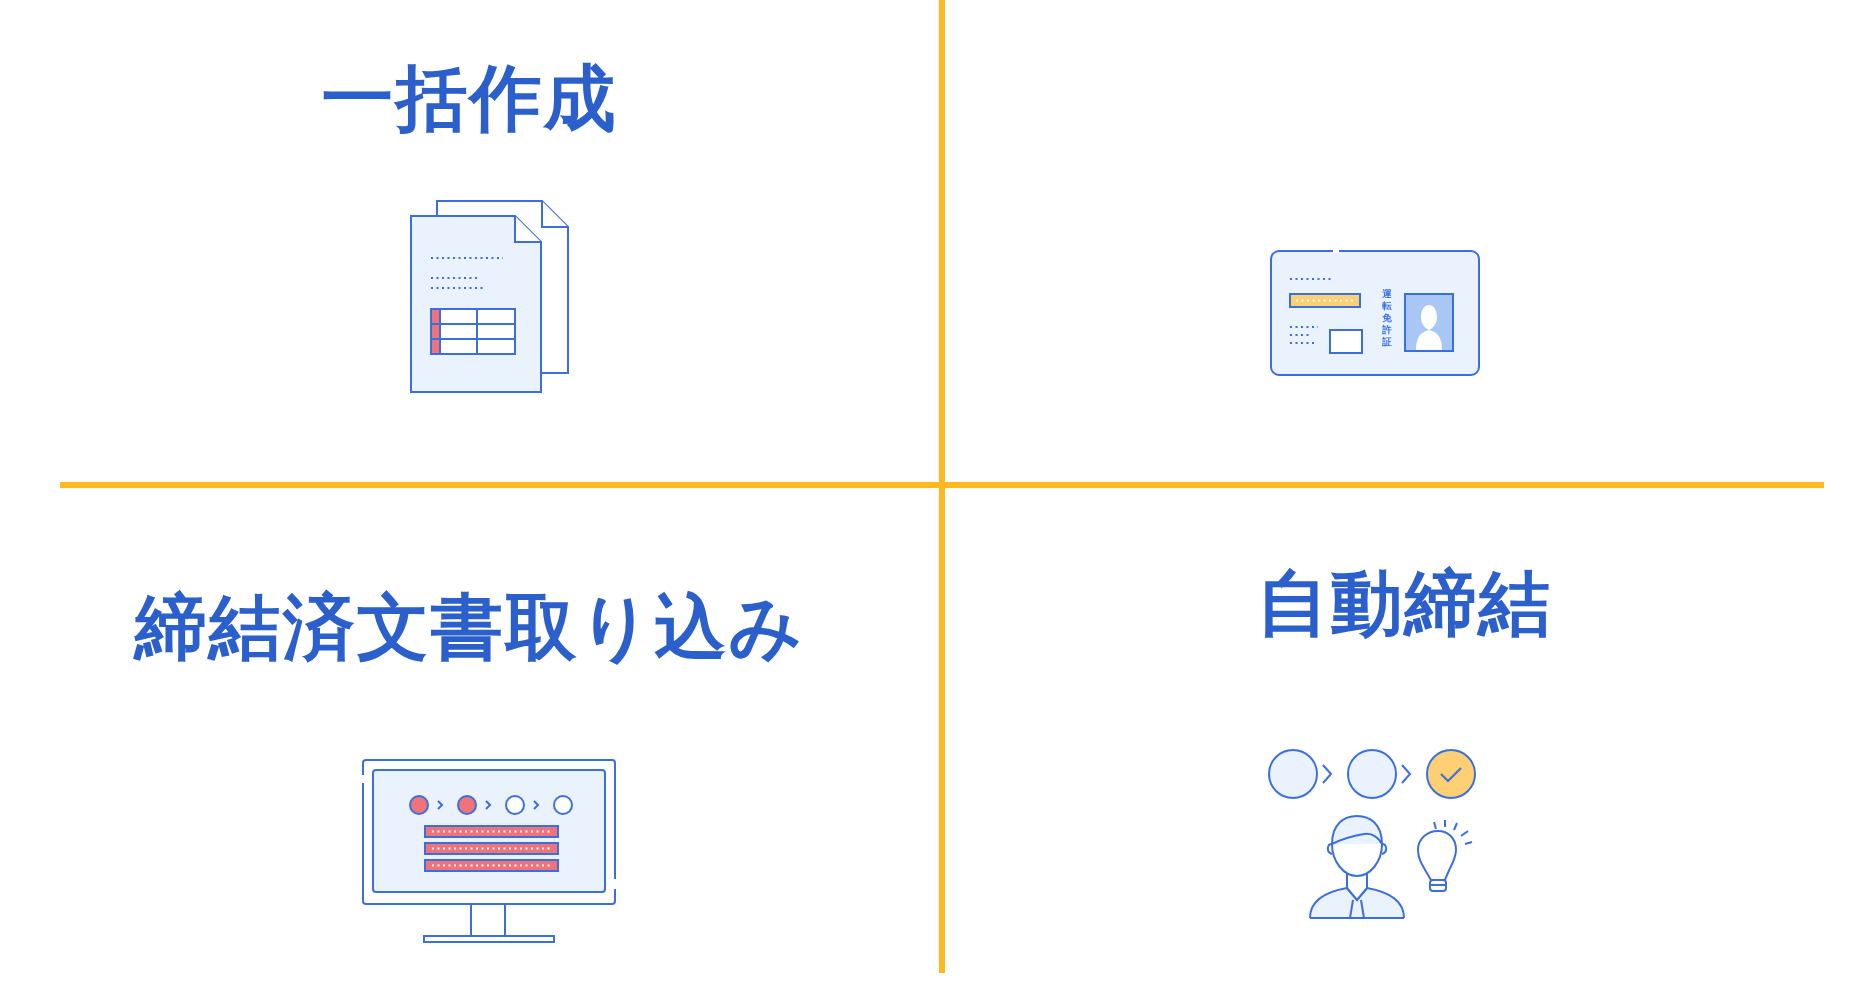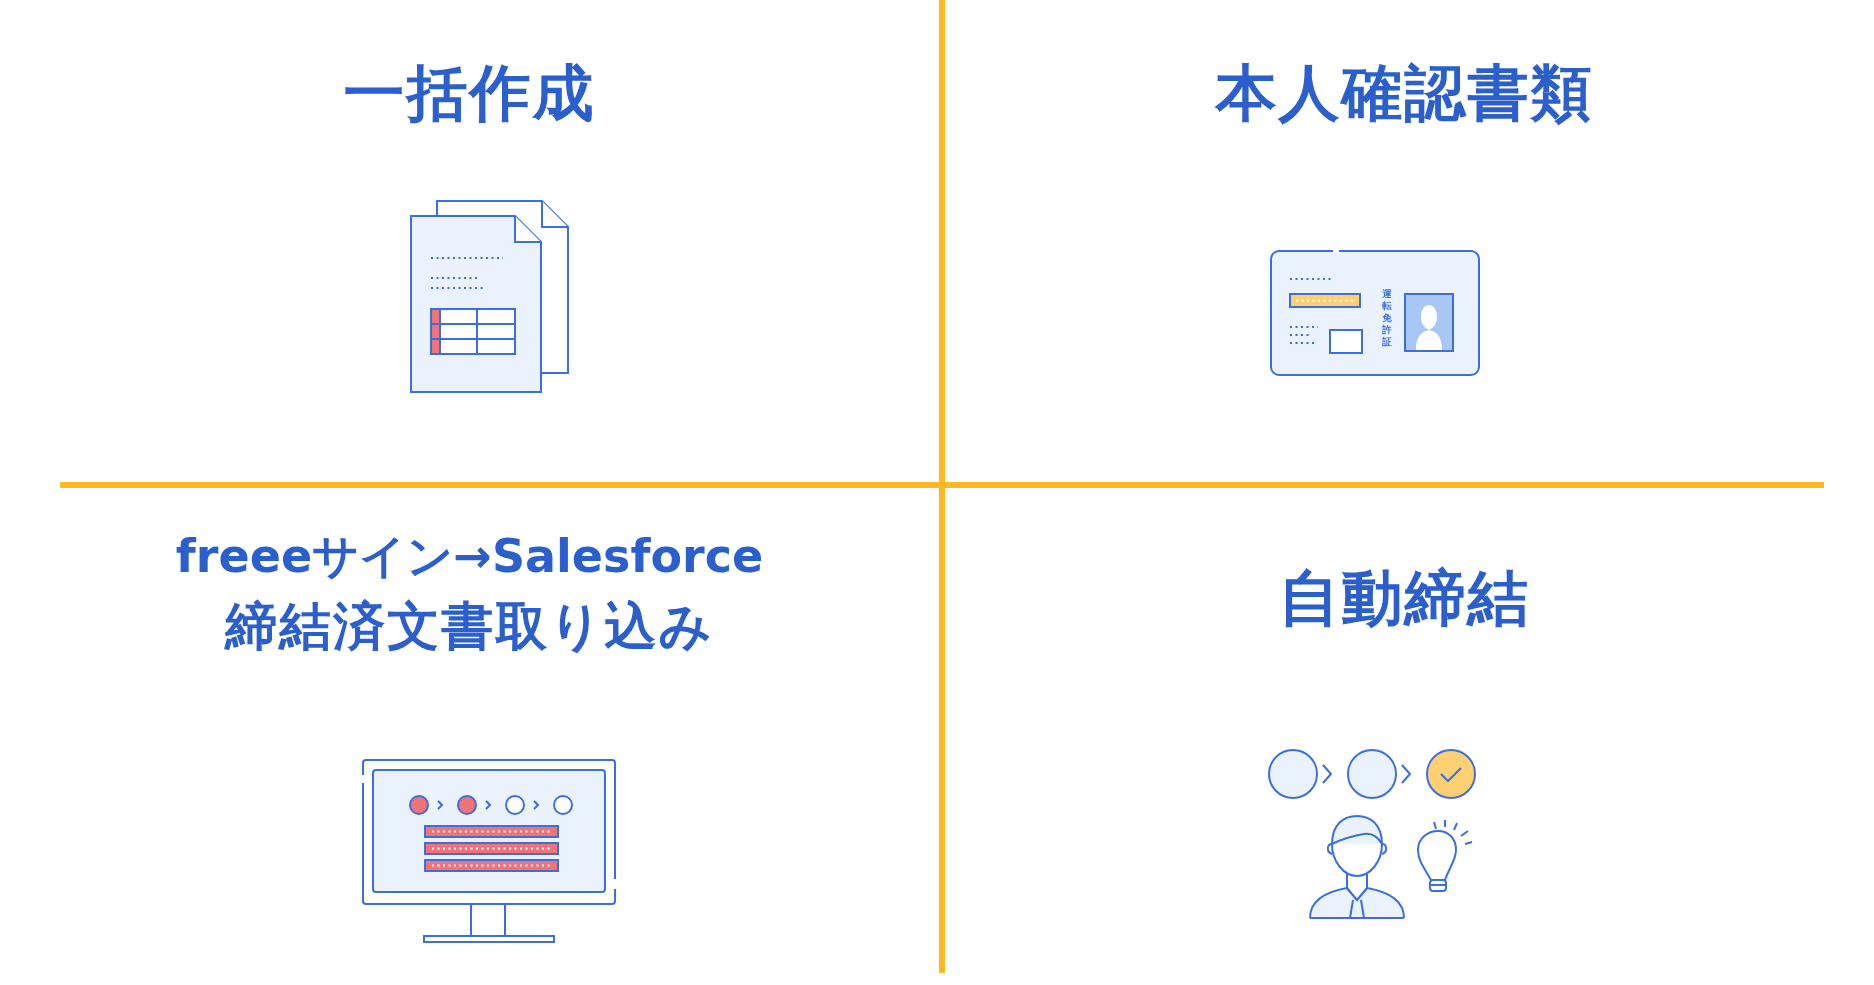--- a/index.html
+++ b/index.html
@@ -3,21 +3,21 @@
 <meta charset="utf-8">
 <style>
   html, body { margin: 0; padding: 0; background: #ffffff; }
   body { width: 1874px; height: 985px; position: relative; overflow: hidden;
          font-family: "DejaVu Sans", sans-serif; }
   .divider-v { position: absolute; left: 939px; top: 0; width: 6px; height: 973px; background: #ffb81e; }
   .divider-h { position: absolute; left: 60px; top: 482px; width: 1764px; height: 6px; background: #ffb81e; }
   .quad { position: absolute; }
   .title { position: absolute; left: 0; right: 0; text-align: center; color: #2b5fcc;
            font-weight: bold; white-space: nowrap; }
-  .t-big { font-size: 61px; letter-spacing: 2px; line-height: 1; }
+  .t-big { font-size: 72px; letter-spacing: 2px; line-height: 1; }
   .t-sub { font-size: 46px; line-height: 1; letter-spacing: 0px; }
   .icon { position: absolute; }
 </style>
 </head>
 <body>
 
 <div class="divider-v"></div>
 <div class="divider-h"></div>
 
 <div class="quad" style="left:0;top:0;width:939px;height:482px;">
@@ -38,21 +38,20 @@
       <rect x="26" y="114" width="84" height="45" fill="#ffffff" stroke="#3b6fe0" stroke-width="2"></rect>
       <rect x="26" y="114" width="9" height="45" fill="#ef7379" stroke="#3b6fe0" stroke-width="2"></rect>
       <line x1="26" y1="129" x2="110" y2="129" stroke="#3b6fe0" stroke-width="2"></line>
       <line x1="26" y1="144" x2="110" y2="144" stroke="#3b6fe0" stroke-width="2"></line>
       <line x1="72" y1="114" x2="72" y2="159" stroke="#3b6fe0" stroke-width="2"></line>
     </svg>
   </div>
 </div>
 
 <div class="quad" style="left:945px;top:0;width:929px;height:482px;">
-  <div class="title t-big" style="top:62px;left:-10px;">本人確認書類</div>
   <div class="icon" style="left:323px;top:248px;width:214px;height:130px;">
     <svg width="214" height="130" viewBox="0 0 214 130">
       <rect x="3" y="3" width="208" height="124" rx="8" fill="#eaf2fd" stroke="#3b6fe0" stroke-width="2"></rect>
       <line x1="65" y1="3" x2="71" y2="3" stroke="#ffffff" stroke-width="3"></line>
       <line x1="22" y1="31" x2="66" y2="31" stroke="#3b6fe0" stroke-width="2" stroke-dasharray="2 3.5"></line>
       <rect x="22" y="46" width="70" height="13" fill="#ffcf73" stroke="#3b6fe0" stroke-width="2"></rect>
       <line x1="28" y1="52.5" x2="86" y2="52.5" stroke="#ffffff" stroke-width="2" stroke-dasharray="2 3.5"></line>
       <line x1="22" y1="79" x2="50" y2="79" stroke="#3b6fe0" stroke-width="2" stroke-dasharray="2 3.5"></line>
       <line x1="22" y1="87" x2="42" y2="87" stroke="#3b6fe0" stroke-width="2" stroke-dasharray="2 3.5"></line>
       <line x1="22" y1="95" x2="46" y2="95" stroke="#3b6fe0" stroke-width="2" stroke-dasharray="2 3.5"></line>
@@ -64,22 +63,21 @@
       <div>運</div>
       <div>転</div>
       <div>免</div>
       <div>許</div>
       <div>証</div>
     </div>
   </div>
 </div>
 
 <div class="quad" style="left:0;top:488px;width:939px;height:497px;">
-  <div class="title t-sub" style="top:45px;">freeeサイン→Salesforce</div>
-  <div class="title t-big" style="top:112px;font-size:52px;">締結済文書取り込み</div>
+  <div class="title t-big" style="top:103px;font-size:72px;">締結済文書取り込み</div>
   <div class="icon" style="left:358px;top:267px;width:262px;height:196px;">
     <svg width="262" height="196" viewBox="0 0 262 196">
       <path d="M5 20 V8 Q5 5 8 5 H254 Q257 5 257 8 V124" fill="none" stroke="#3b6fe0" stroke-width="2"></path>
       <path d="M257 134 V146 Q257 149 254 149 H8 Q5 149 5 146 V28" fill="none" stroke="#3b6fe0" stroke-width="2"></path>
       <rect x="15" y="15" width="232" height="122" rx="3" fill="#eaf2fd" stroke="#3b6fe0" stroke-width="2"></rect>
       <line x1="113" y1="149" x2="113" y2="181" stroke="#3b6fe0" stroke-width="2"></line>
       <line x1="147" y1="149" x2="147" y2="181" stroke="#3b6fe0" stroke-width="2"></line>
       <rect x="66" y="181" width="130" height="6" fill="#ffffff" stroke="#3b6fe0" stroke-width="2"></rect>
 
       <circle cx="61" cy="50" r="9" fill="#ef7379" stroke="#3b6fe0" stroke-width="2"></circle>

